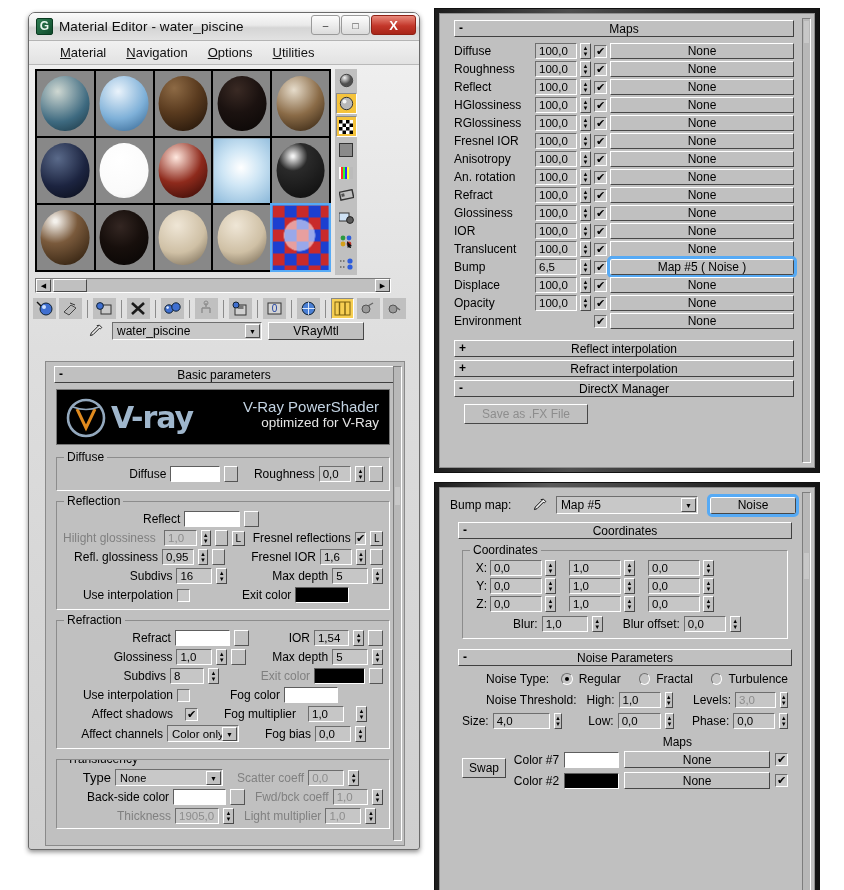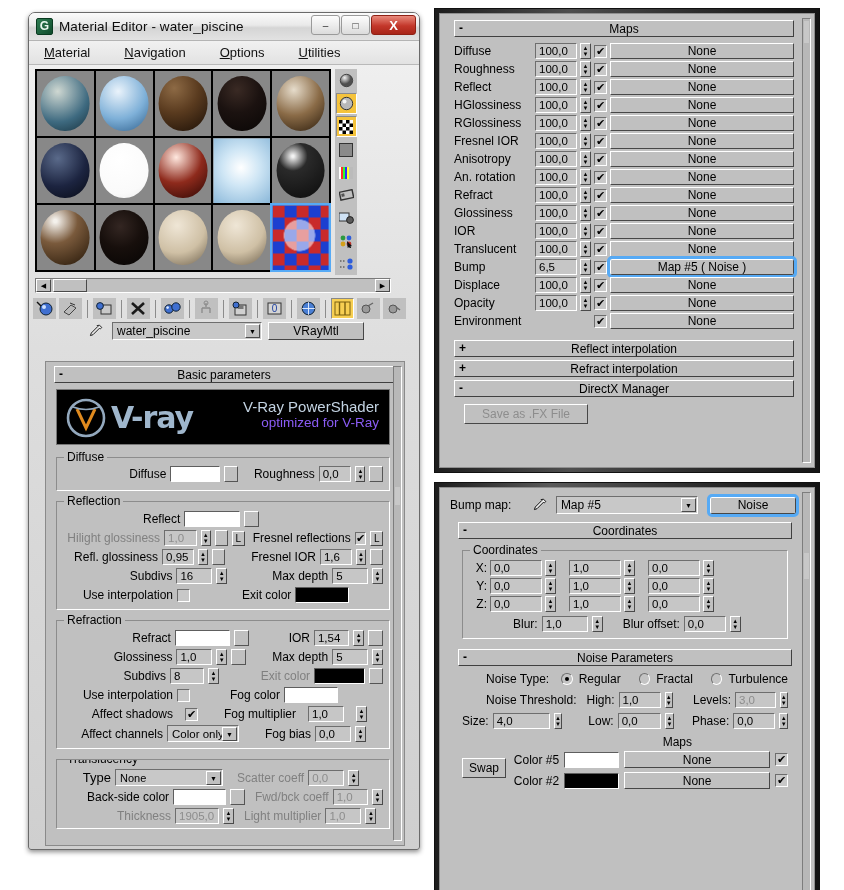--- a/index.html
+++ b/index.html
@@ -44,22 +44,22 @@
     border: 1px solid #9a9a9a; border-radius: 3px;
     display: flex; align-items: center; justify-content: center;
     font-size: 10px; color: #333;
   }
   .wbtn.close {
     width: 45px;
     background: linear-gradient(180deg,#e98a7c,#c3372a 55%,#a82518);
     border-color: #8f2014; color: #fff; font-weight: bold; font-size: 13px;
   }
   .menubar {
-    height: 24px; display: flex; align-items: center; gap: 16px;
-    padding: 0 6px;
+    height: 24px; display: flex; align-items: center; gap: 2px;
+    padding: 0 22px;
     background: linear-gradient(180deg,#f1f1f1,#e2e2e2);
     border-bottom: 1px solid #b9b9b9;
   }
   .menu-item {
     font-size: 13px; color: #111; padding: 2px 9px; border-radius: 2px;
   }
   .menu-item u { text-decoration: underline; }
 
   
   .maxpanel {
@@ -206,21 +206,21 @@
     background: #000; height: 56px; position: relative;
     border: 1px solid #777; margin: 0 4px;
     display: flex; align-items: center;
   }
   .vray-logo-txt {
     color: #9fb6cc; font-size: 30px; font-weight: bold; letter-spacing: -1px;
     font-family: "DejaVu Sans", sans-serif; margin-left: 54px;
   }
   .vray-right { position: absolute; right: 10px; top: 8px; text-align: right; }
   .vray-ps { color: #c3d3e2; font-size: 15px; }
-  .vray-opt { color: #8b5cf6; font-size: 13.5px; }
+  .vray-opt { color: #e5e5e5; font-size: 13.5px; }
 
   
   .panel-scroll {
     position: absolute; right: 2px; top: 4px; bottom: 4px; width: 9px;
     background: #b8b8b8;
     border: 1px solid; border-color: #7d7d7d #fff #fff #7d7d7d;
   }
   .panel-scroll .grip {
     position: absolute; left: 1px; width: 5px; height: 18px; background: #c8c8c8;
   }
@@ -527,21 +527,21 @@
 
       <div class="group" style="margin:10px 14px 0 10px;padding:9px 6px 6px 6px;">
         <div class="glabel">Reflection</div>
         <div class="row" style="gap:4px; margin-bottom:3px;">
           <div style="width:76px"></div>
           <span class="lbl">Reflect</span>
           <div class="swatch" style="width:56px;background:#ffffff"></div>
           <div class="minibtn"></div>
         </div>
         <div class="row" style="gap:4px; margin-bottom:3px;">
-          <span class="lbl dim" style="width:110px;text-align:right">Hilight glossiness</span>
+          <span class="lbl dim" style="width:110px;">Hilight glossiness</span>
           <div class="spin-field dim" style="width:36px">1,0</div>
           <div class="spinner">▲<br>▼</div>
           <div class="minibtn"></div>
           <div class="btn" style="width:14px;height:15px;font-size:10px">L</div>
           <span class="lbl" style="margin-left:4px">Fresnel reflections</span>
           <div class="chk">✔</div>
           <div class="btn" style="width:14px;height:15px;font-size:10px">L</div>
         </div>
         <div class="row" style="gap:4px; margin-bottom:3px;">
           <span class="lbl" style="width:110px;text-align:right">Refl. glossiness</span>
@@ -914,21 +914,21 @@
           <div class="spinner">▲<br>▼</div>
         </div>
 
         <div class="row" style="margin-bottom:2px;">
           <div style="flex:1"></div>
           <span class="lbl" style="margin-right:96px">Maps</span>
         </div>
 
         <div class="row" style="gap:5px;margin-bottom:4px;">
           <div style="width:48px"></div>
-          <span class="lbl">Color #5</span>
+          <span class="lbl">Color #7</span>
           <div class="swatch" style="width:56px;background:#ffffff"></div>
           <div class="btn" style="width:150px;height:17px">None</div>
           <div class="chk">✔</div>
         </div>
         <div class="row" style="gap:5px;position:relative;">
           <div class="btn" style="width:44px;height:20px;position:absolute;left:0;top:-14px">Swap</div>
           <div style="width:48px"></div>
           <span class="lbl">Color #2</span>
           <div class="swatch" style="width:56px;background:#000000"></div>
           <div class="btn" style="width:150px;height:17px">None</div>

